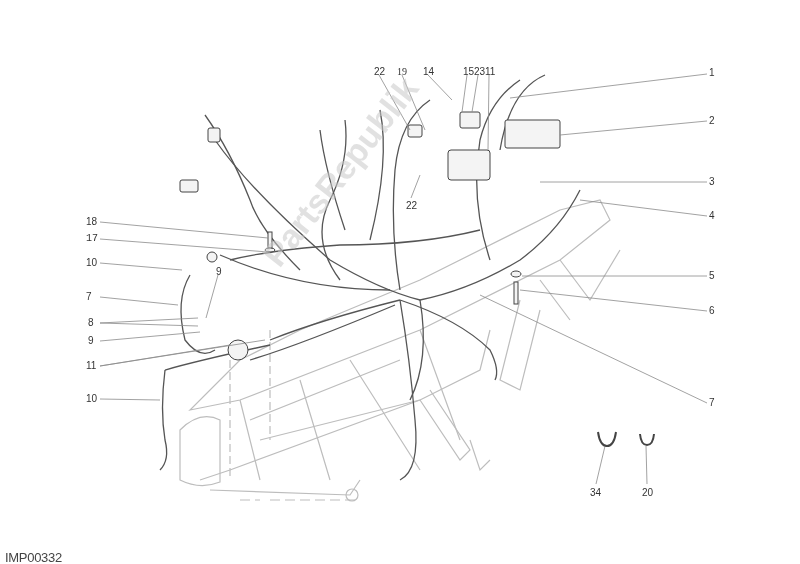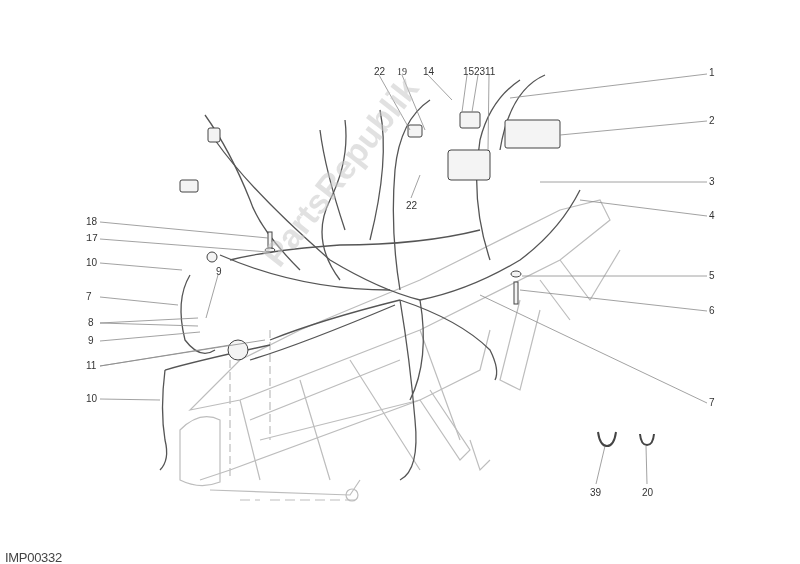--- a/index.html
+++ b/index.html
@@ -117,18 +117,18 @@
 <div class="callout-label" style="left:86px;top:361px;text-align:right;">11</div>
 <div class="callout-label" style="left:86px;top:292px;">7</div>
 <div class="callout-label" style="left:86px;top:258px;">10</div>
 <div class="callout-label" style="left:423px;top:67px;">14</div>
 <div class="callout-label" style="left:485px;top:67px;">11</div>
 <div class="callout-label" style="left:463px;top:67px;">15</div>
 <div class="callout-label" style="left:86px;top:234px;font-family:Liberation Mono, monospace;">17</div>
 <div class="callout-label" style="left:86px;top:217px;">18</div>
 <div class="callout-label" style="left:397px;top:67px;font-family:Liberation Serif, serif;">19</div>
 <div class="callout-label" style="left:642px;top:488px;">20</div>
-<div class="callout-label" style="left:590px;top:488px;">39</div>
+<div class="callout-label" style="left:590px;top:488px;">34</div>
 <div class="callout-label" style="left:374px;top:67px;">22</div>
 <div class="callout-label" style="left:406px;top:201px;">22</div>
 <div class="callout-label" style="left:474px;top:67px;">23</div>
 
 <div class="code-label">IMP00332</div>
 
 </body></html>

